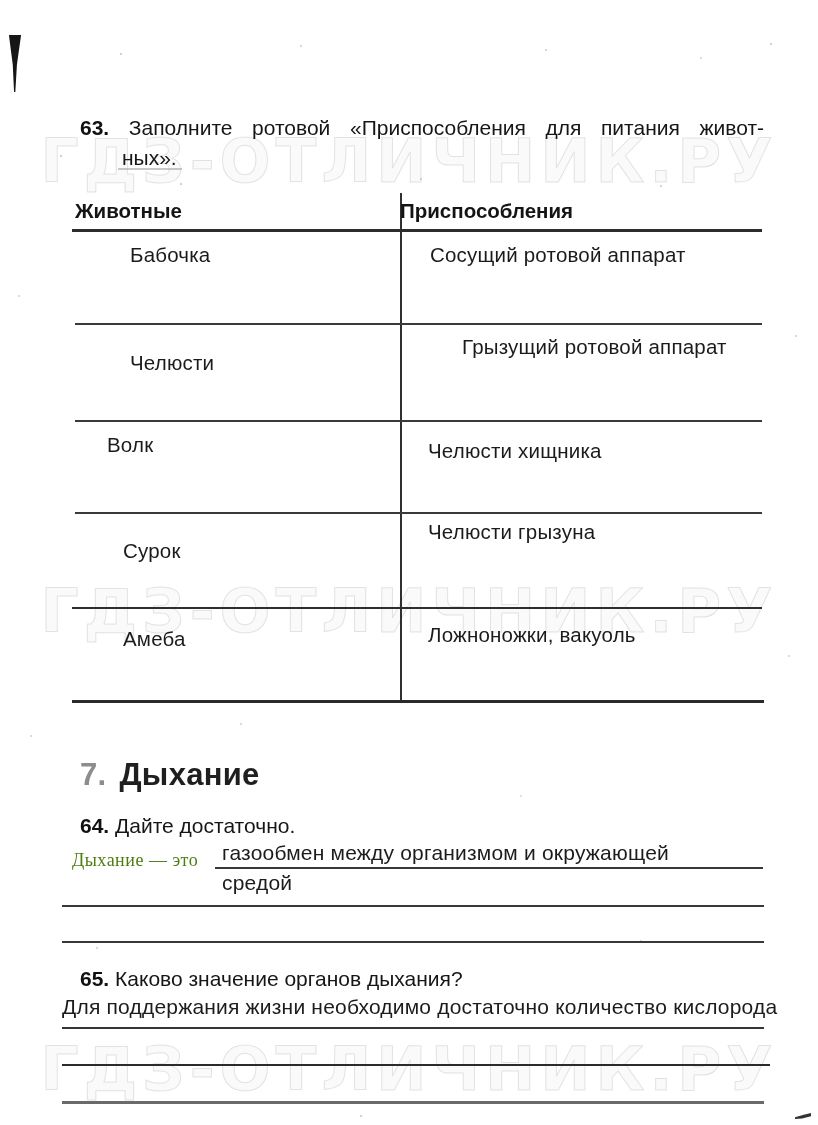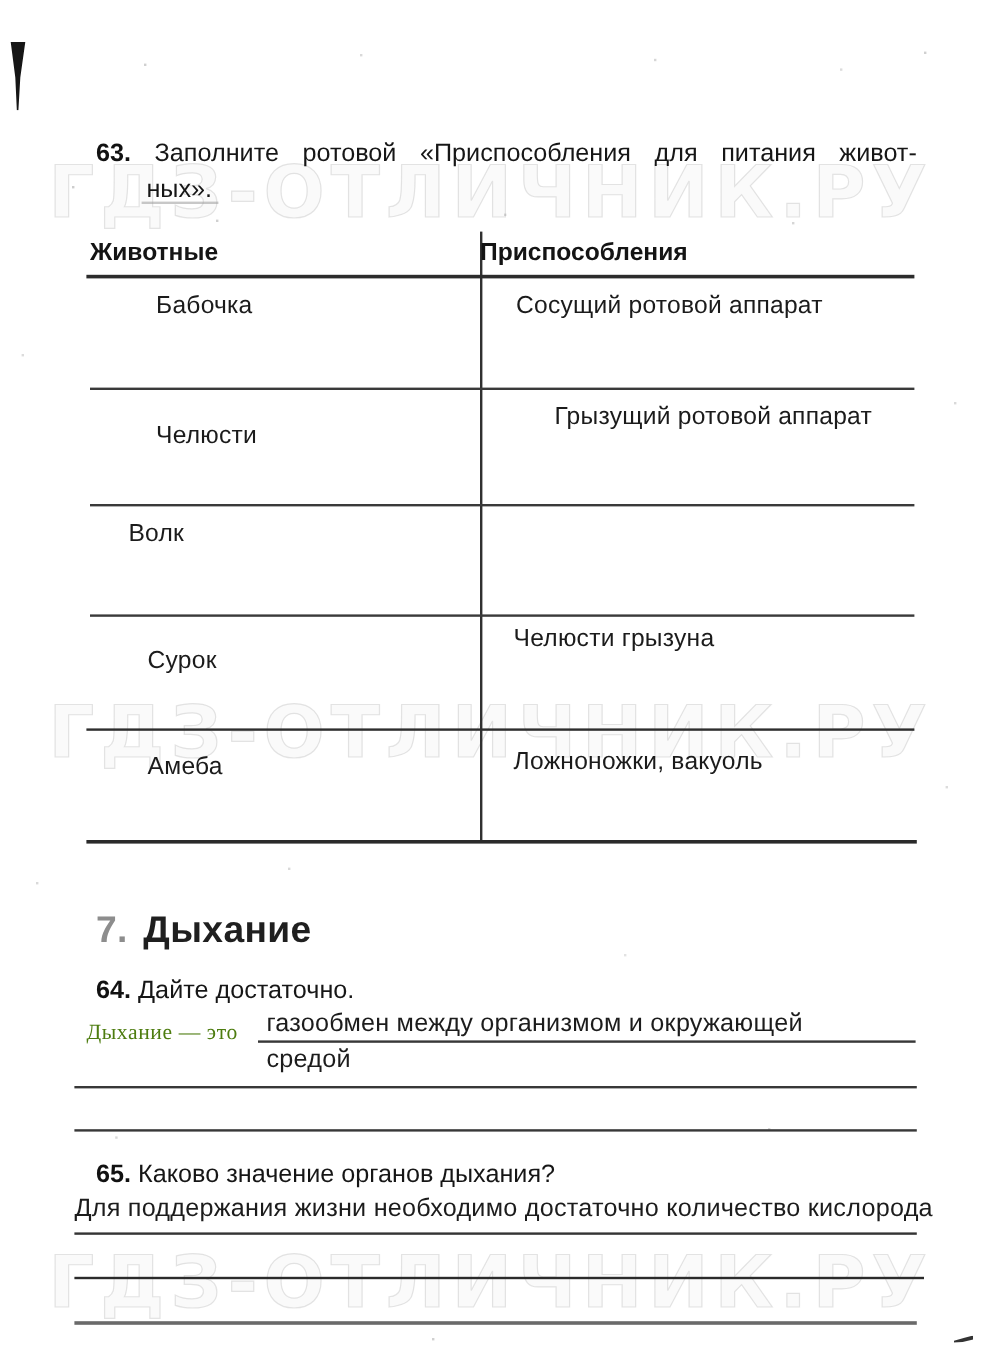--- a/index.html
+++ b/index.html
@@ -109,20 +109,21 @@
 
     <div class="cell" style="left:55px;top:50px;">Бабочка</div>
     <div class="cell" style="left:355px;top:50px;">Сосущий ротовой аппарат</div>
     <div class="hline rule1"></div>
 
     <div class="cell" style="left:55px;top:158px;">Челюсти</div>
     <div class="cell" style="left:387px;top:142px;">Грызущий ротовой аппарат</div>
     <div class="hline rule2"></div>
 
     <div class="cell" style="left:32px;top:240px;">Волк</div>
+    <div class="cell" style="left:353px;top:246px;">Челюсти хищника</div>
     <div class="hline rule3"></div>
 
     <div class="cell" style="left:48px;top:346px;">Сурок</div>
     <div class="cell" style="left:353px;top:327px;">Челюсти грызуна</div>
     <div class="hline rule4"></div>
 
     <div class="cell" style="left:48px;top:434px;">Амеба</div>
     <div class="cell" style="left:353px;top:430px;">Ложноножки, вакуоль</div>
     <div class="hline bot-rule"></div>
   </div>

